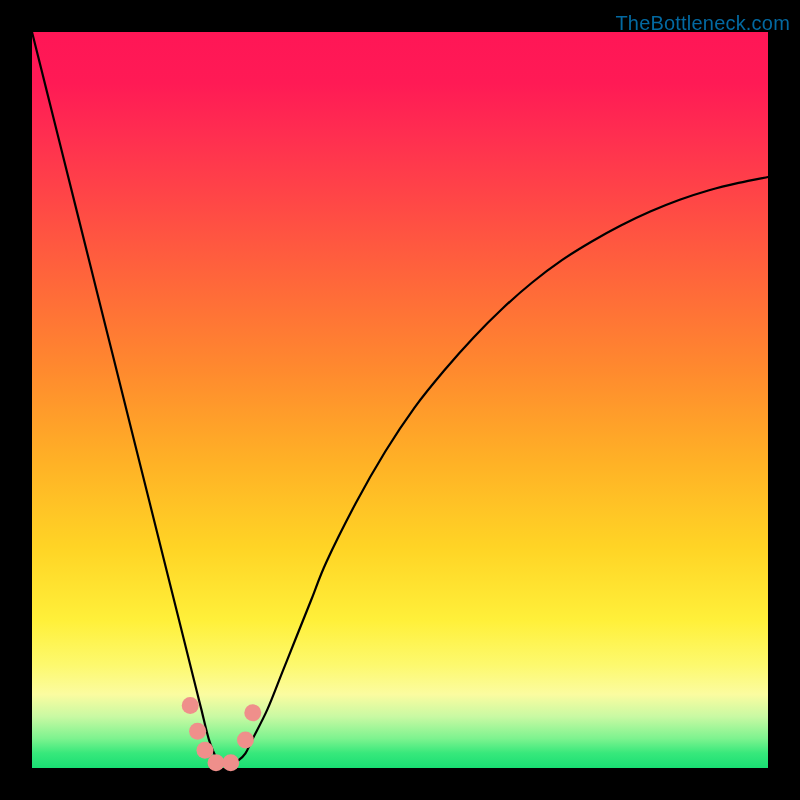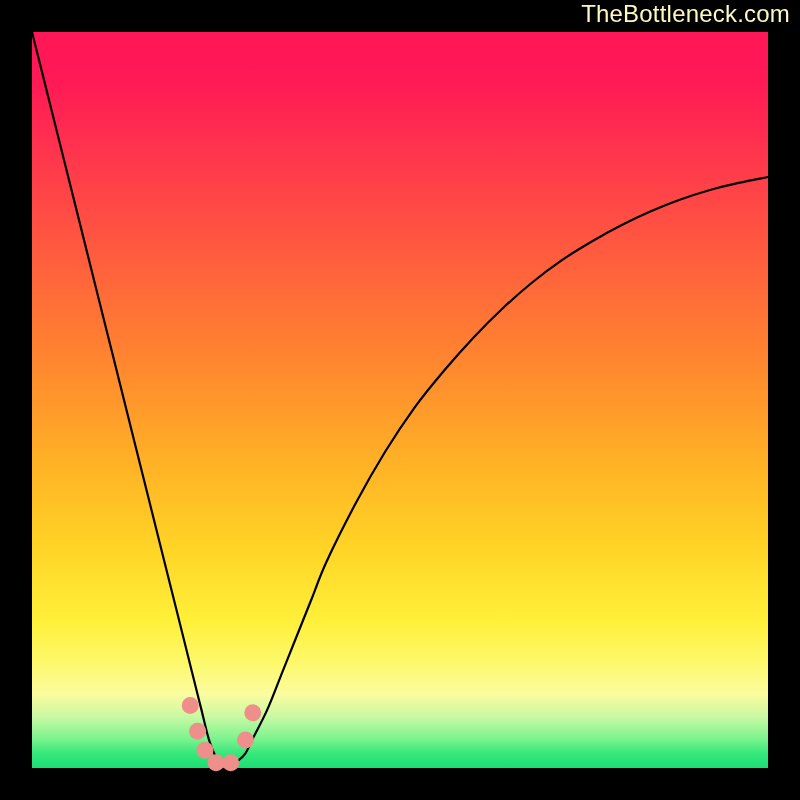--- a/index.html
+++ b/index.html
@@ -40,24 +40,24 @@
       #fdf96e 86%,
       #fbfca0 90%,
       #c9f9a3 93%,
       #7df38f 96%,
       #37e87b 98%,
       #19df73 100%
     );
   }
   .watermark {
     position: absolute;
-    top: 0;
+    top: 12px;
     right: 10px;
-    color: #fef9c3;
-    font-size: 24px;
+    color: #0369a1;
+    font-size: 20px;
     letter-spacing: 0.2px;
     user-select: none;
   }
   svg.curve {
     position: absolute;
     left: 0;
     top: 0;
     width: 736px;
     height: 736px;
     overflow: visible;

